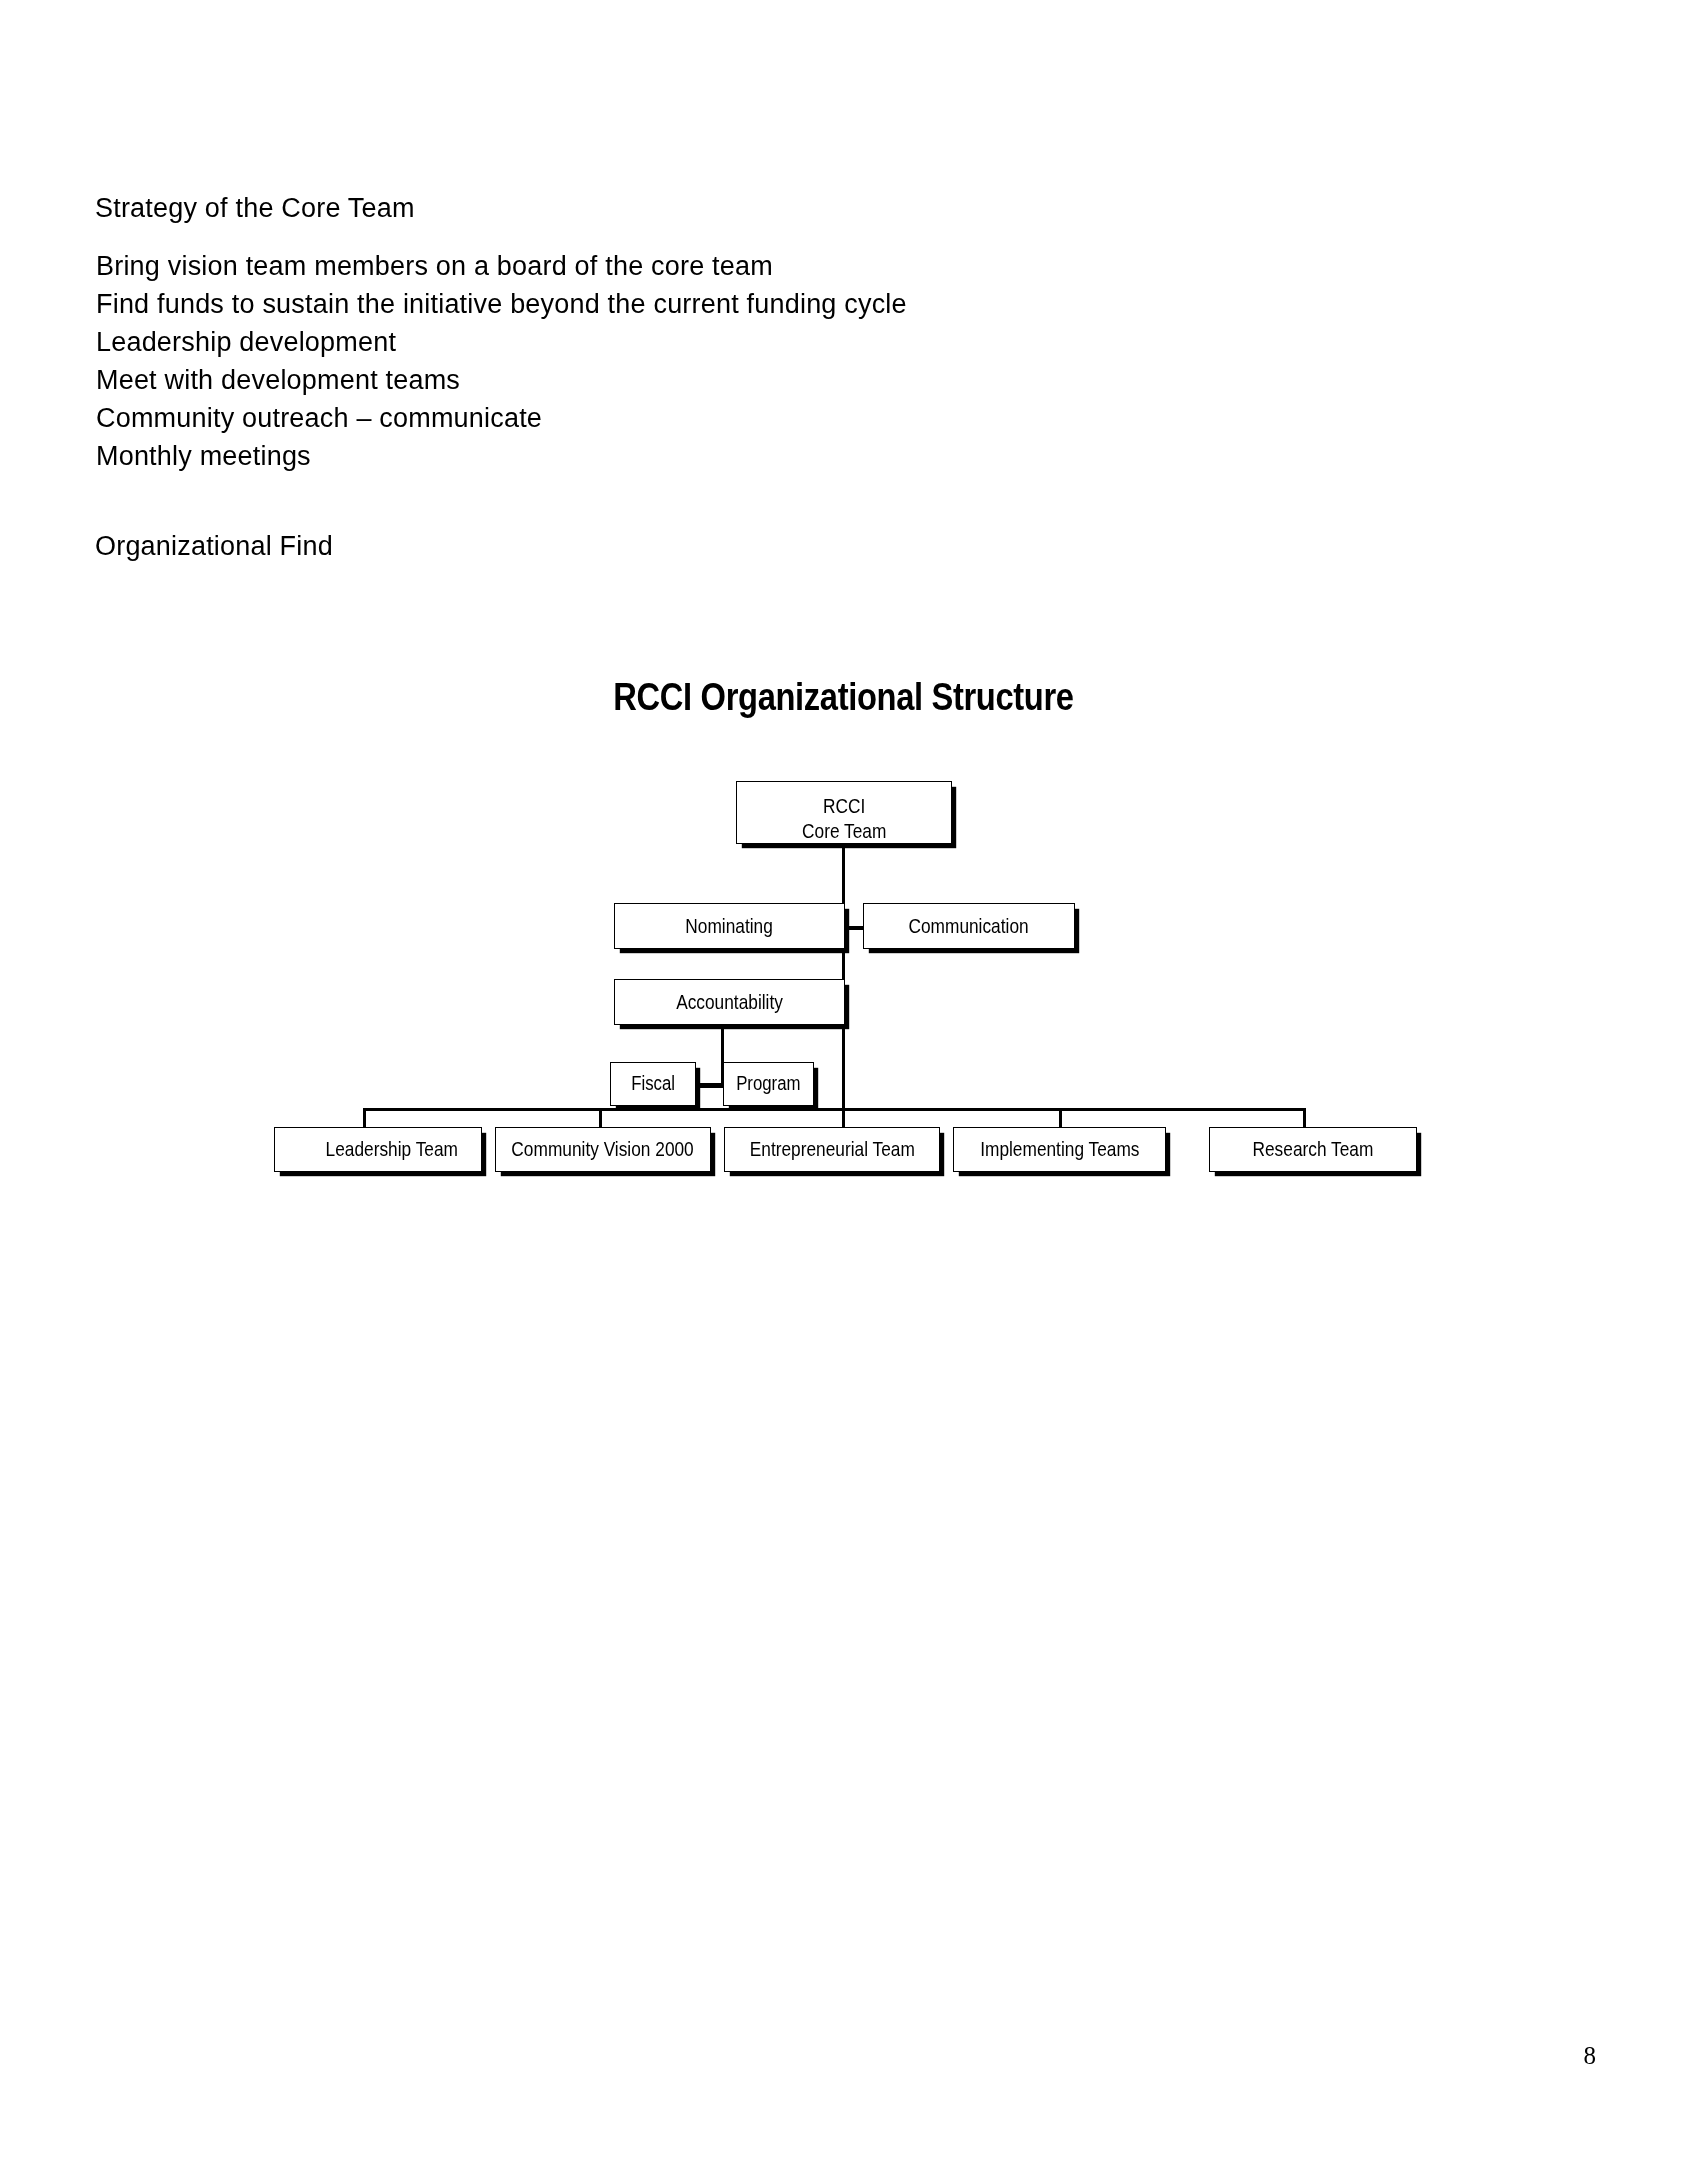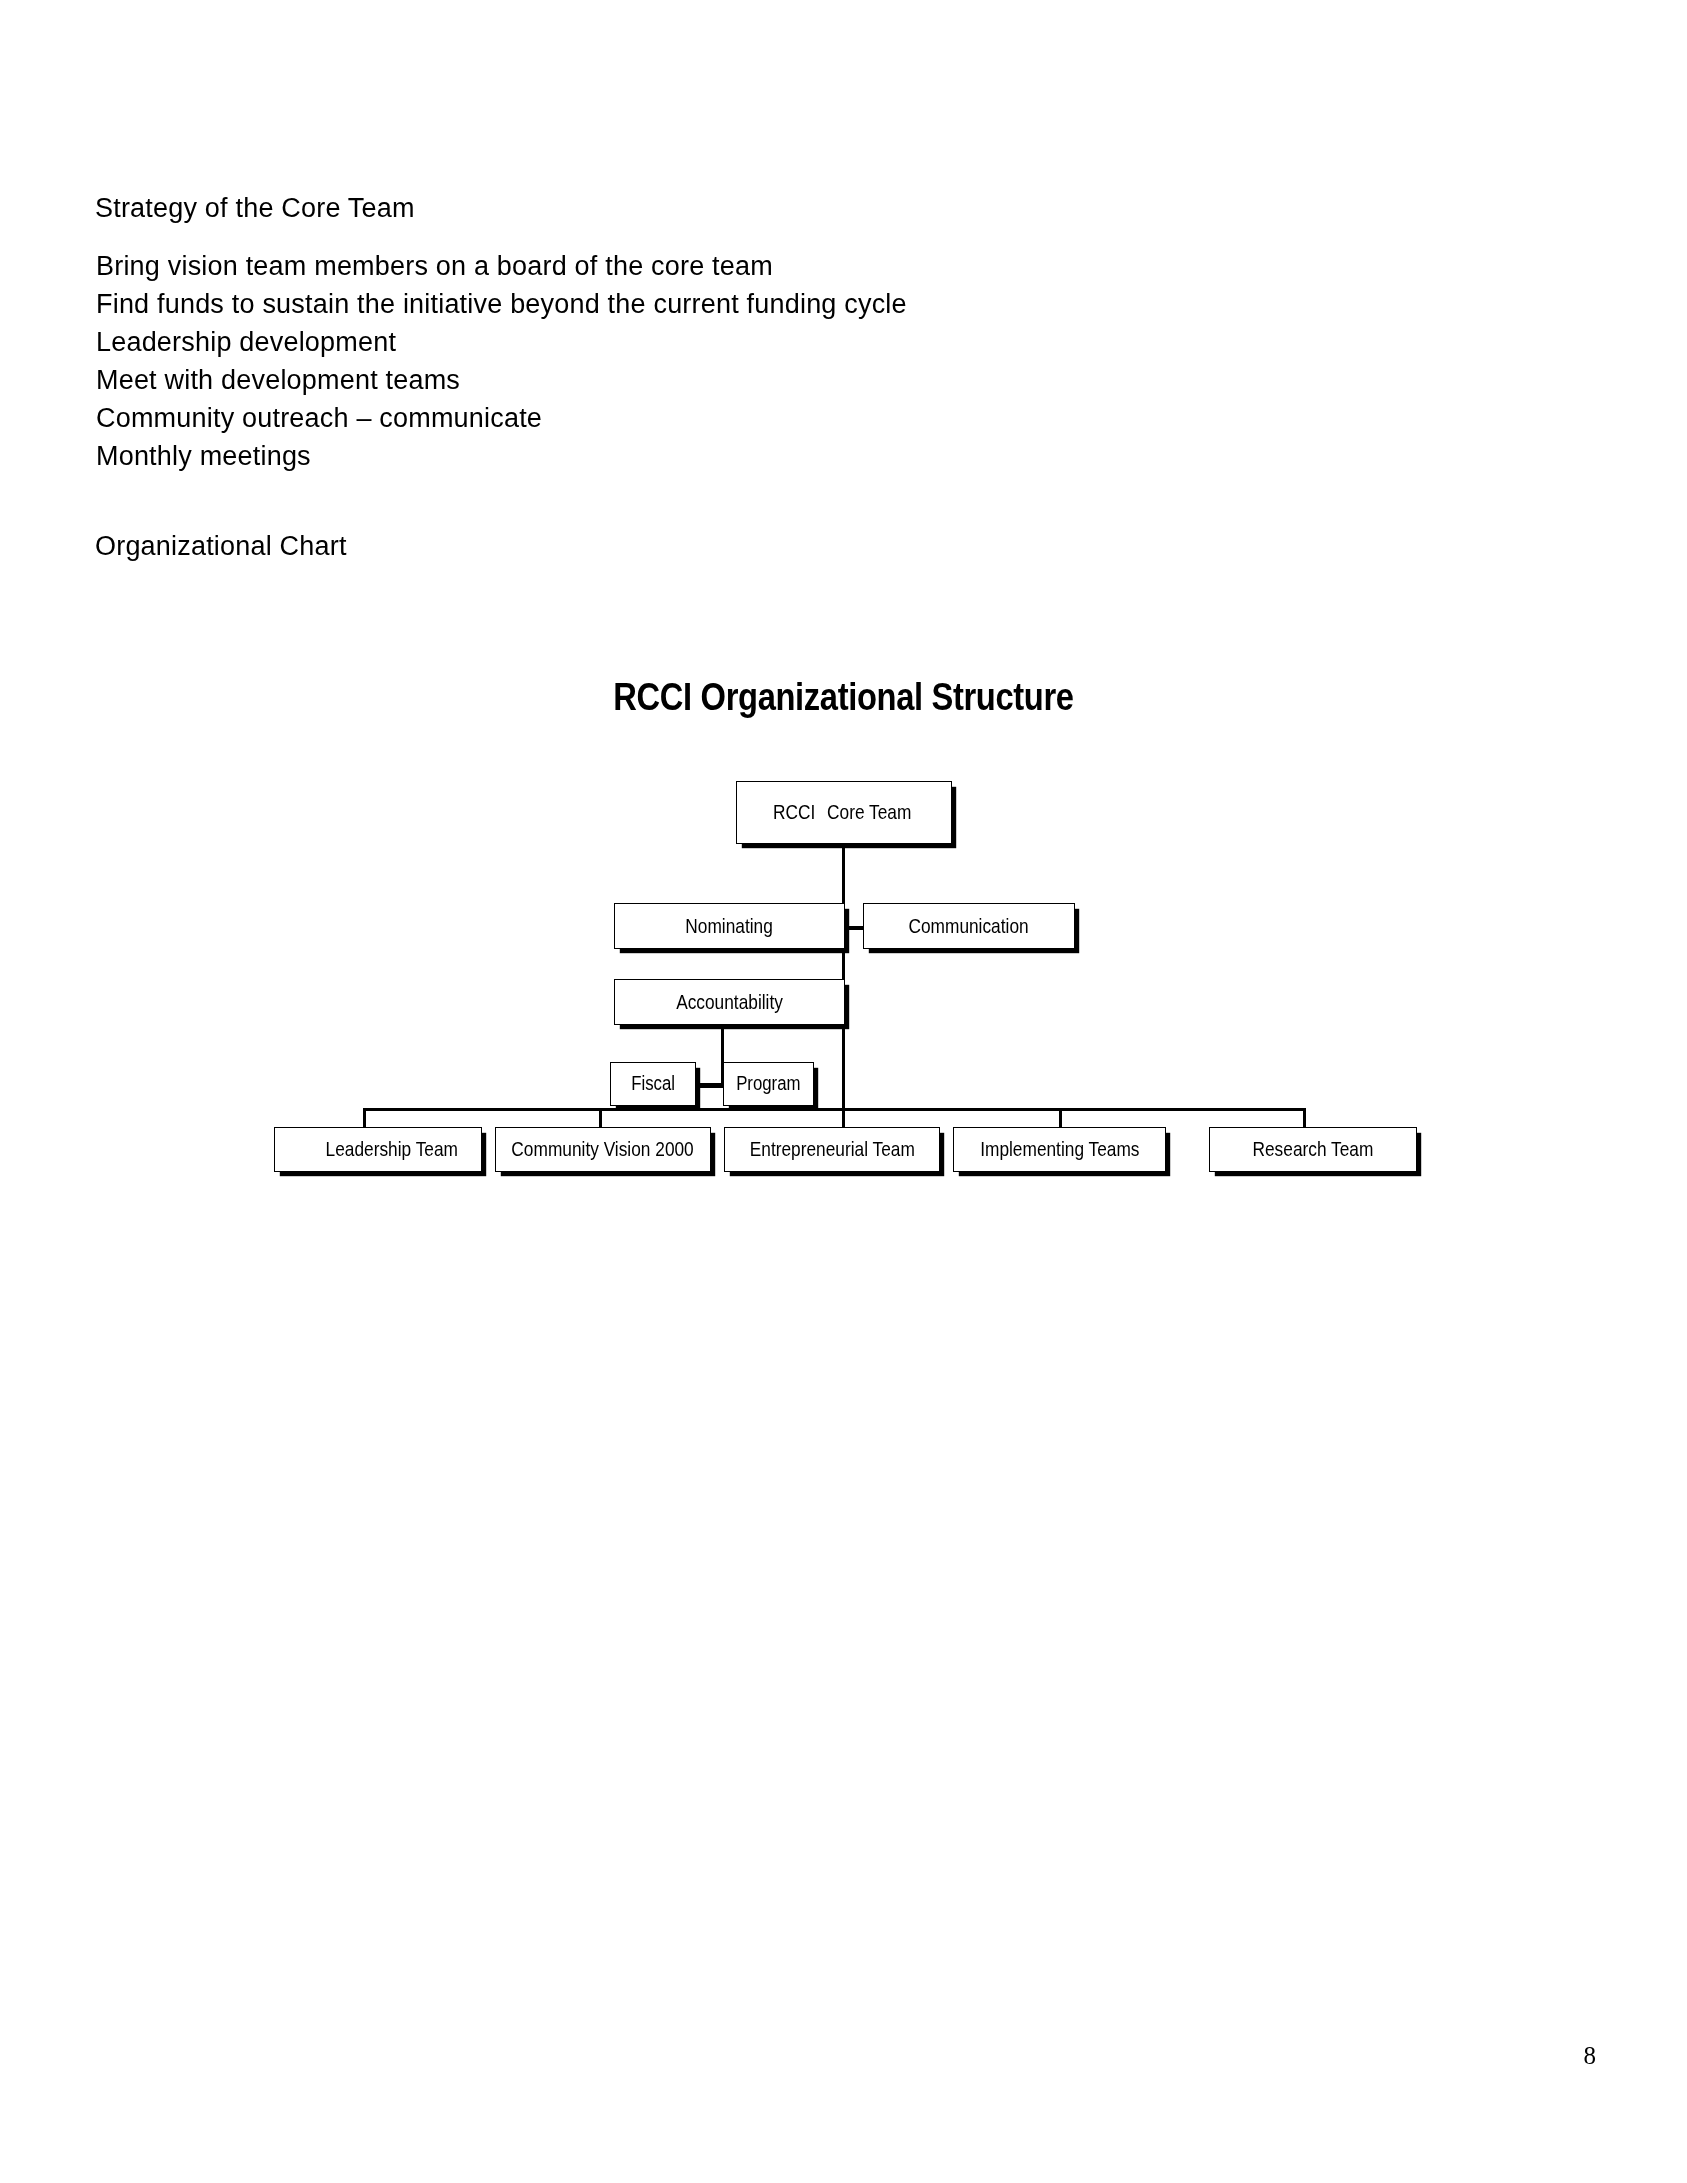--- a/index.html
+++ b/index.html
@@ -93,39 +93,39 @@
     align-items: center;
     justify-content: center;
     text-align: center;
     font-family: "Liberation Sans Narrow", "Liberation Sans", sans-serif;
     font-size: 20.6px;
     line-height: 1.18;
     color: #000000;
     box-shadow: 5px 5px 0 -0.8px #000000;
     z-index: 3;
   }
-  .node.two-line { flex-direction: row; }
+  .node.two-line { flex-direction: column; justify-content: flex-end; }
   .node .nd-txt { transform: scaleX(0.84); white-space: nowrap; }
   .node.small { font-size: 20px; }
 </style>
 </head>
 <body>
 
 <div class="page">
 
   <div class="doc-heading" id="heading-strategy">Strategy of the Core Team</div>
 
   <div class="body-line" style="top:251px">Bring vision team members on a board of the core team</div>
   <div class="body-line" style="top:289px">Find funds to sustain the initiative beyond the current funding cycle</div>
   <div class="body-line" style="top:327px">Leadership development</div>
   <div class="body-line" style="top:365px">Meet with development teams</div>
   <div class="body-line" style="top:403px">Community outreach – communicate</div>
   <div class="body-line" style="top:441px">Monthly meetings</div>
 
-  <div class="doc-heading" id="heading-orgchart">Organizational Chart</div>
+  <div class="doc-heading" id="heading-orgchart">Organizational Find</div>
 
   <div id="org-chart">
 
     <div class="chart-title">RCCI Organizational Structure</div>
 
     <div class="conn" style="left:842px; top:114px; width:3.3px; height:320px;"></div>
 
     <div class="conn" style="left:812px; top:250px; width:33px; height:4.1px;"></div>
 
     <div class="conn" style="left:844px; top:250px; width:23px; height:4.1px;"></div>

